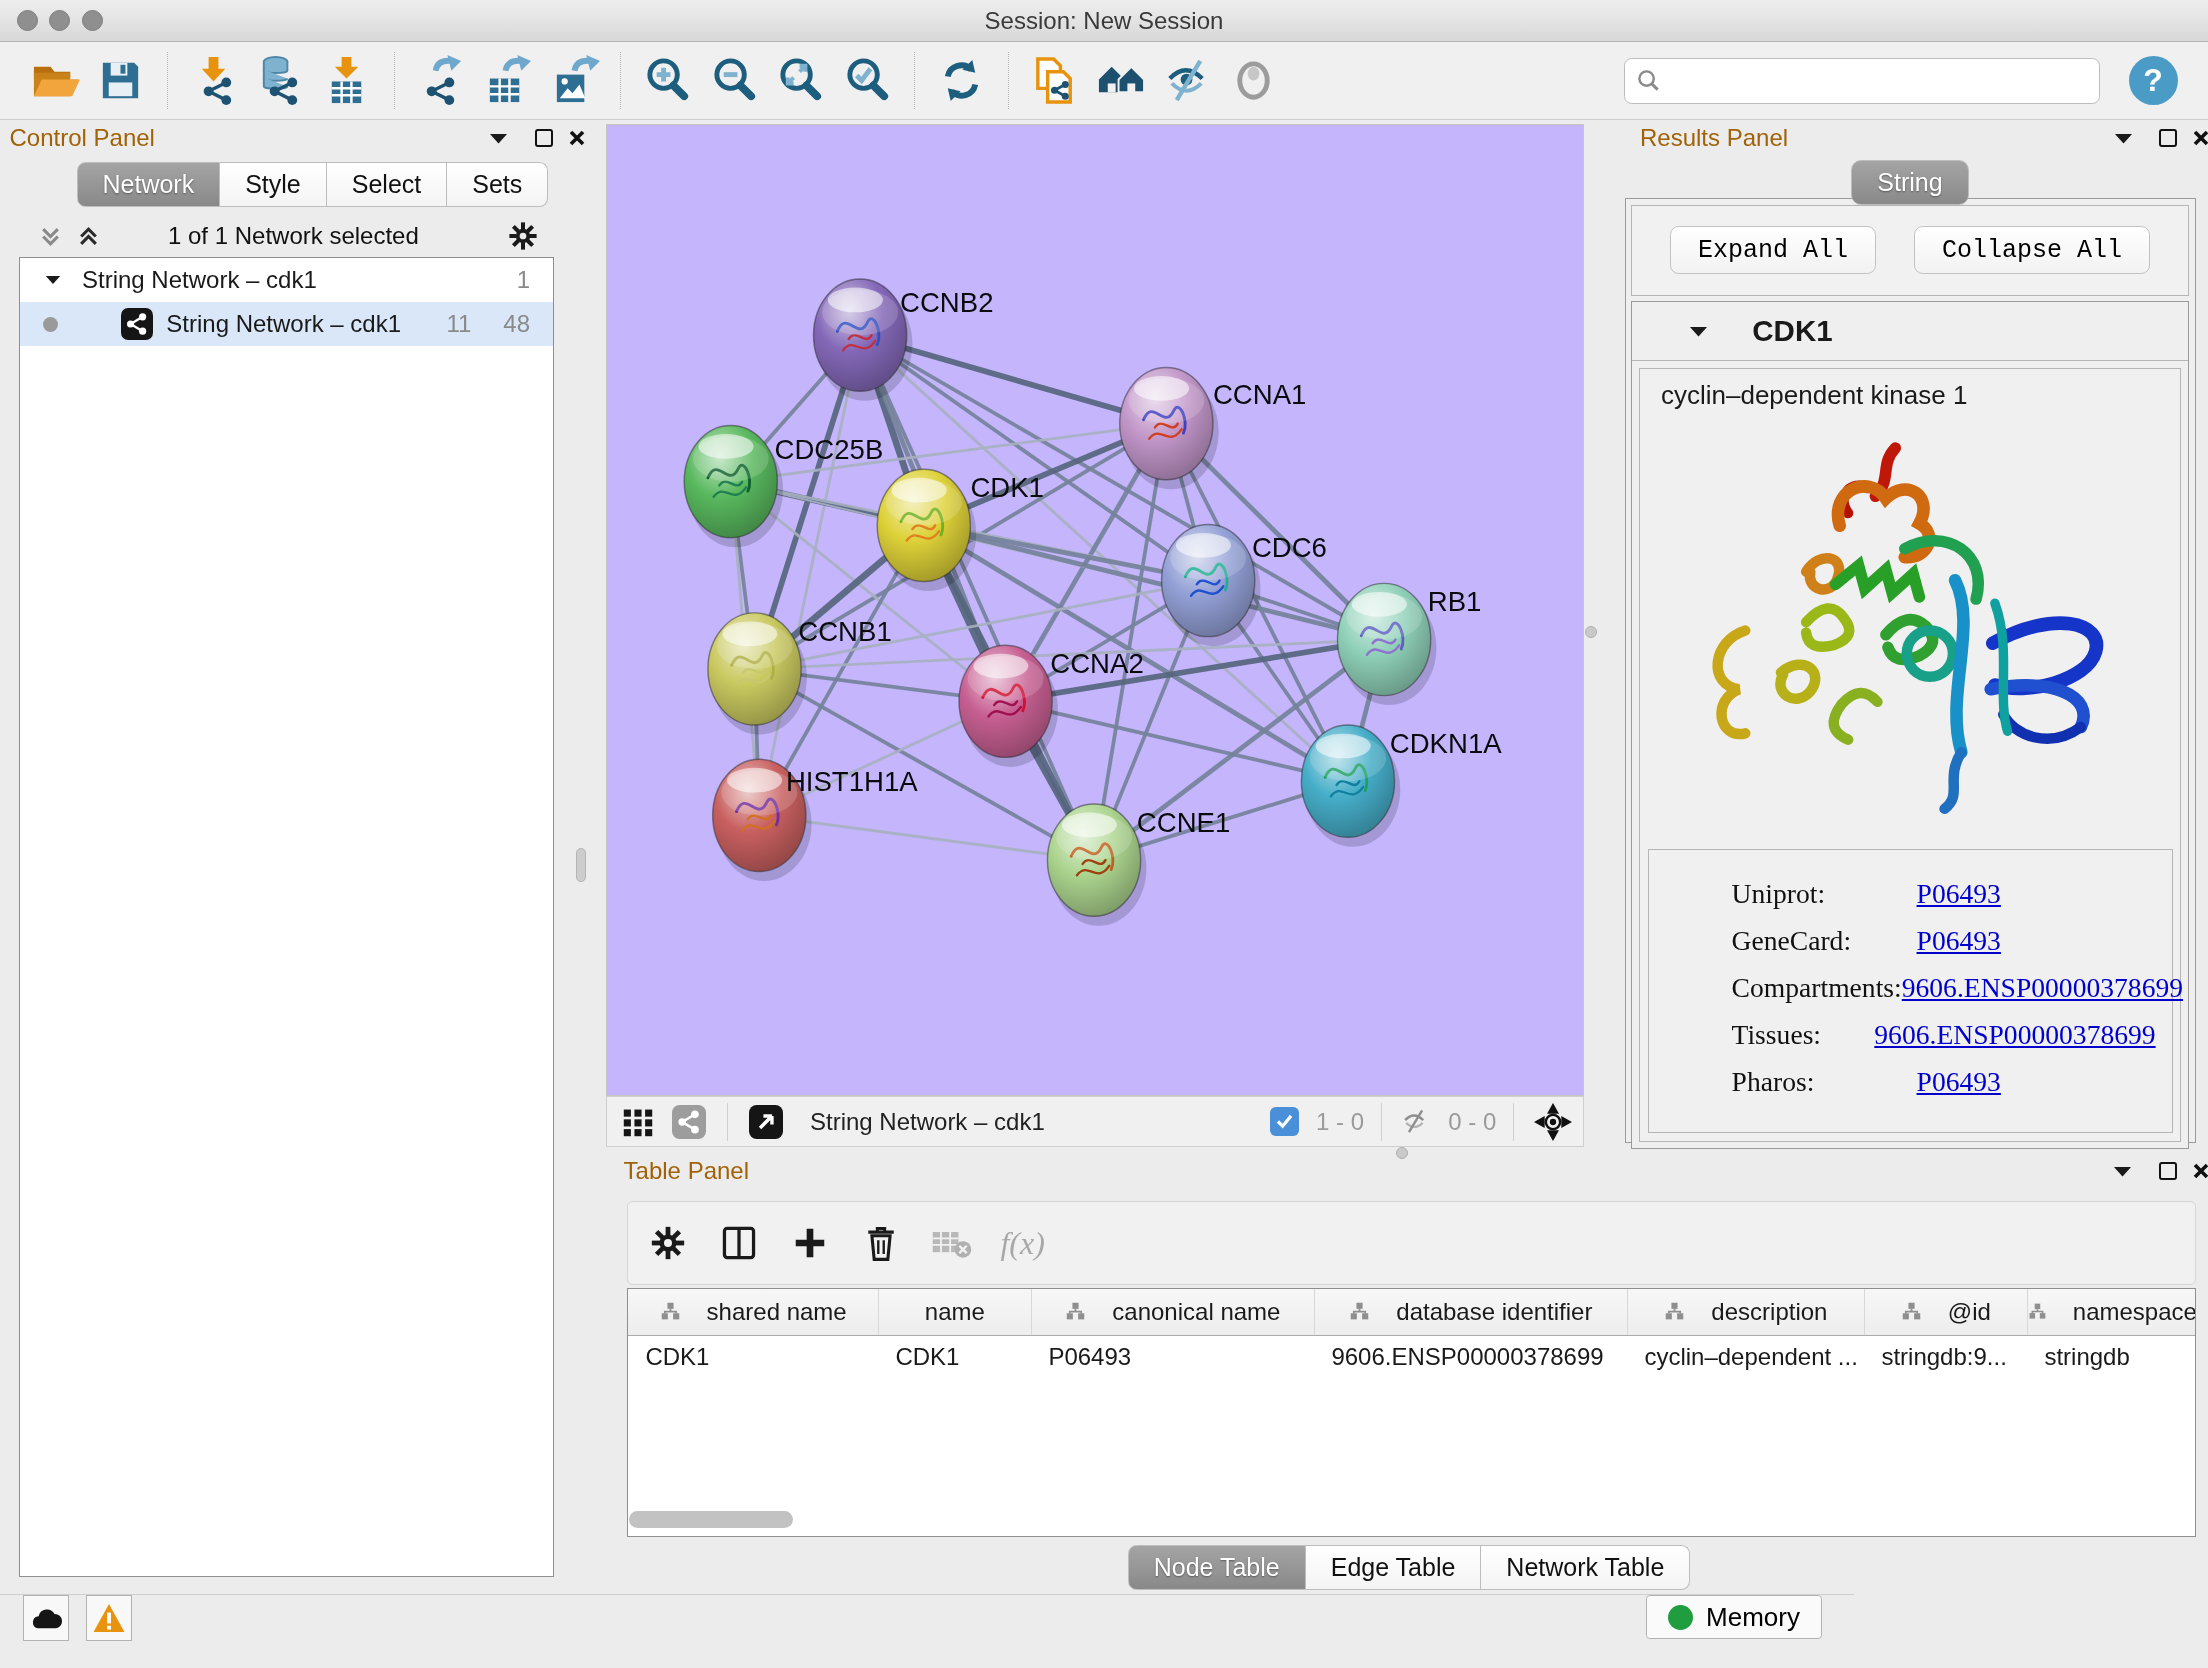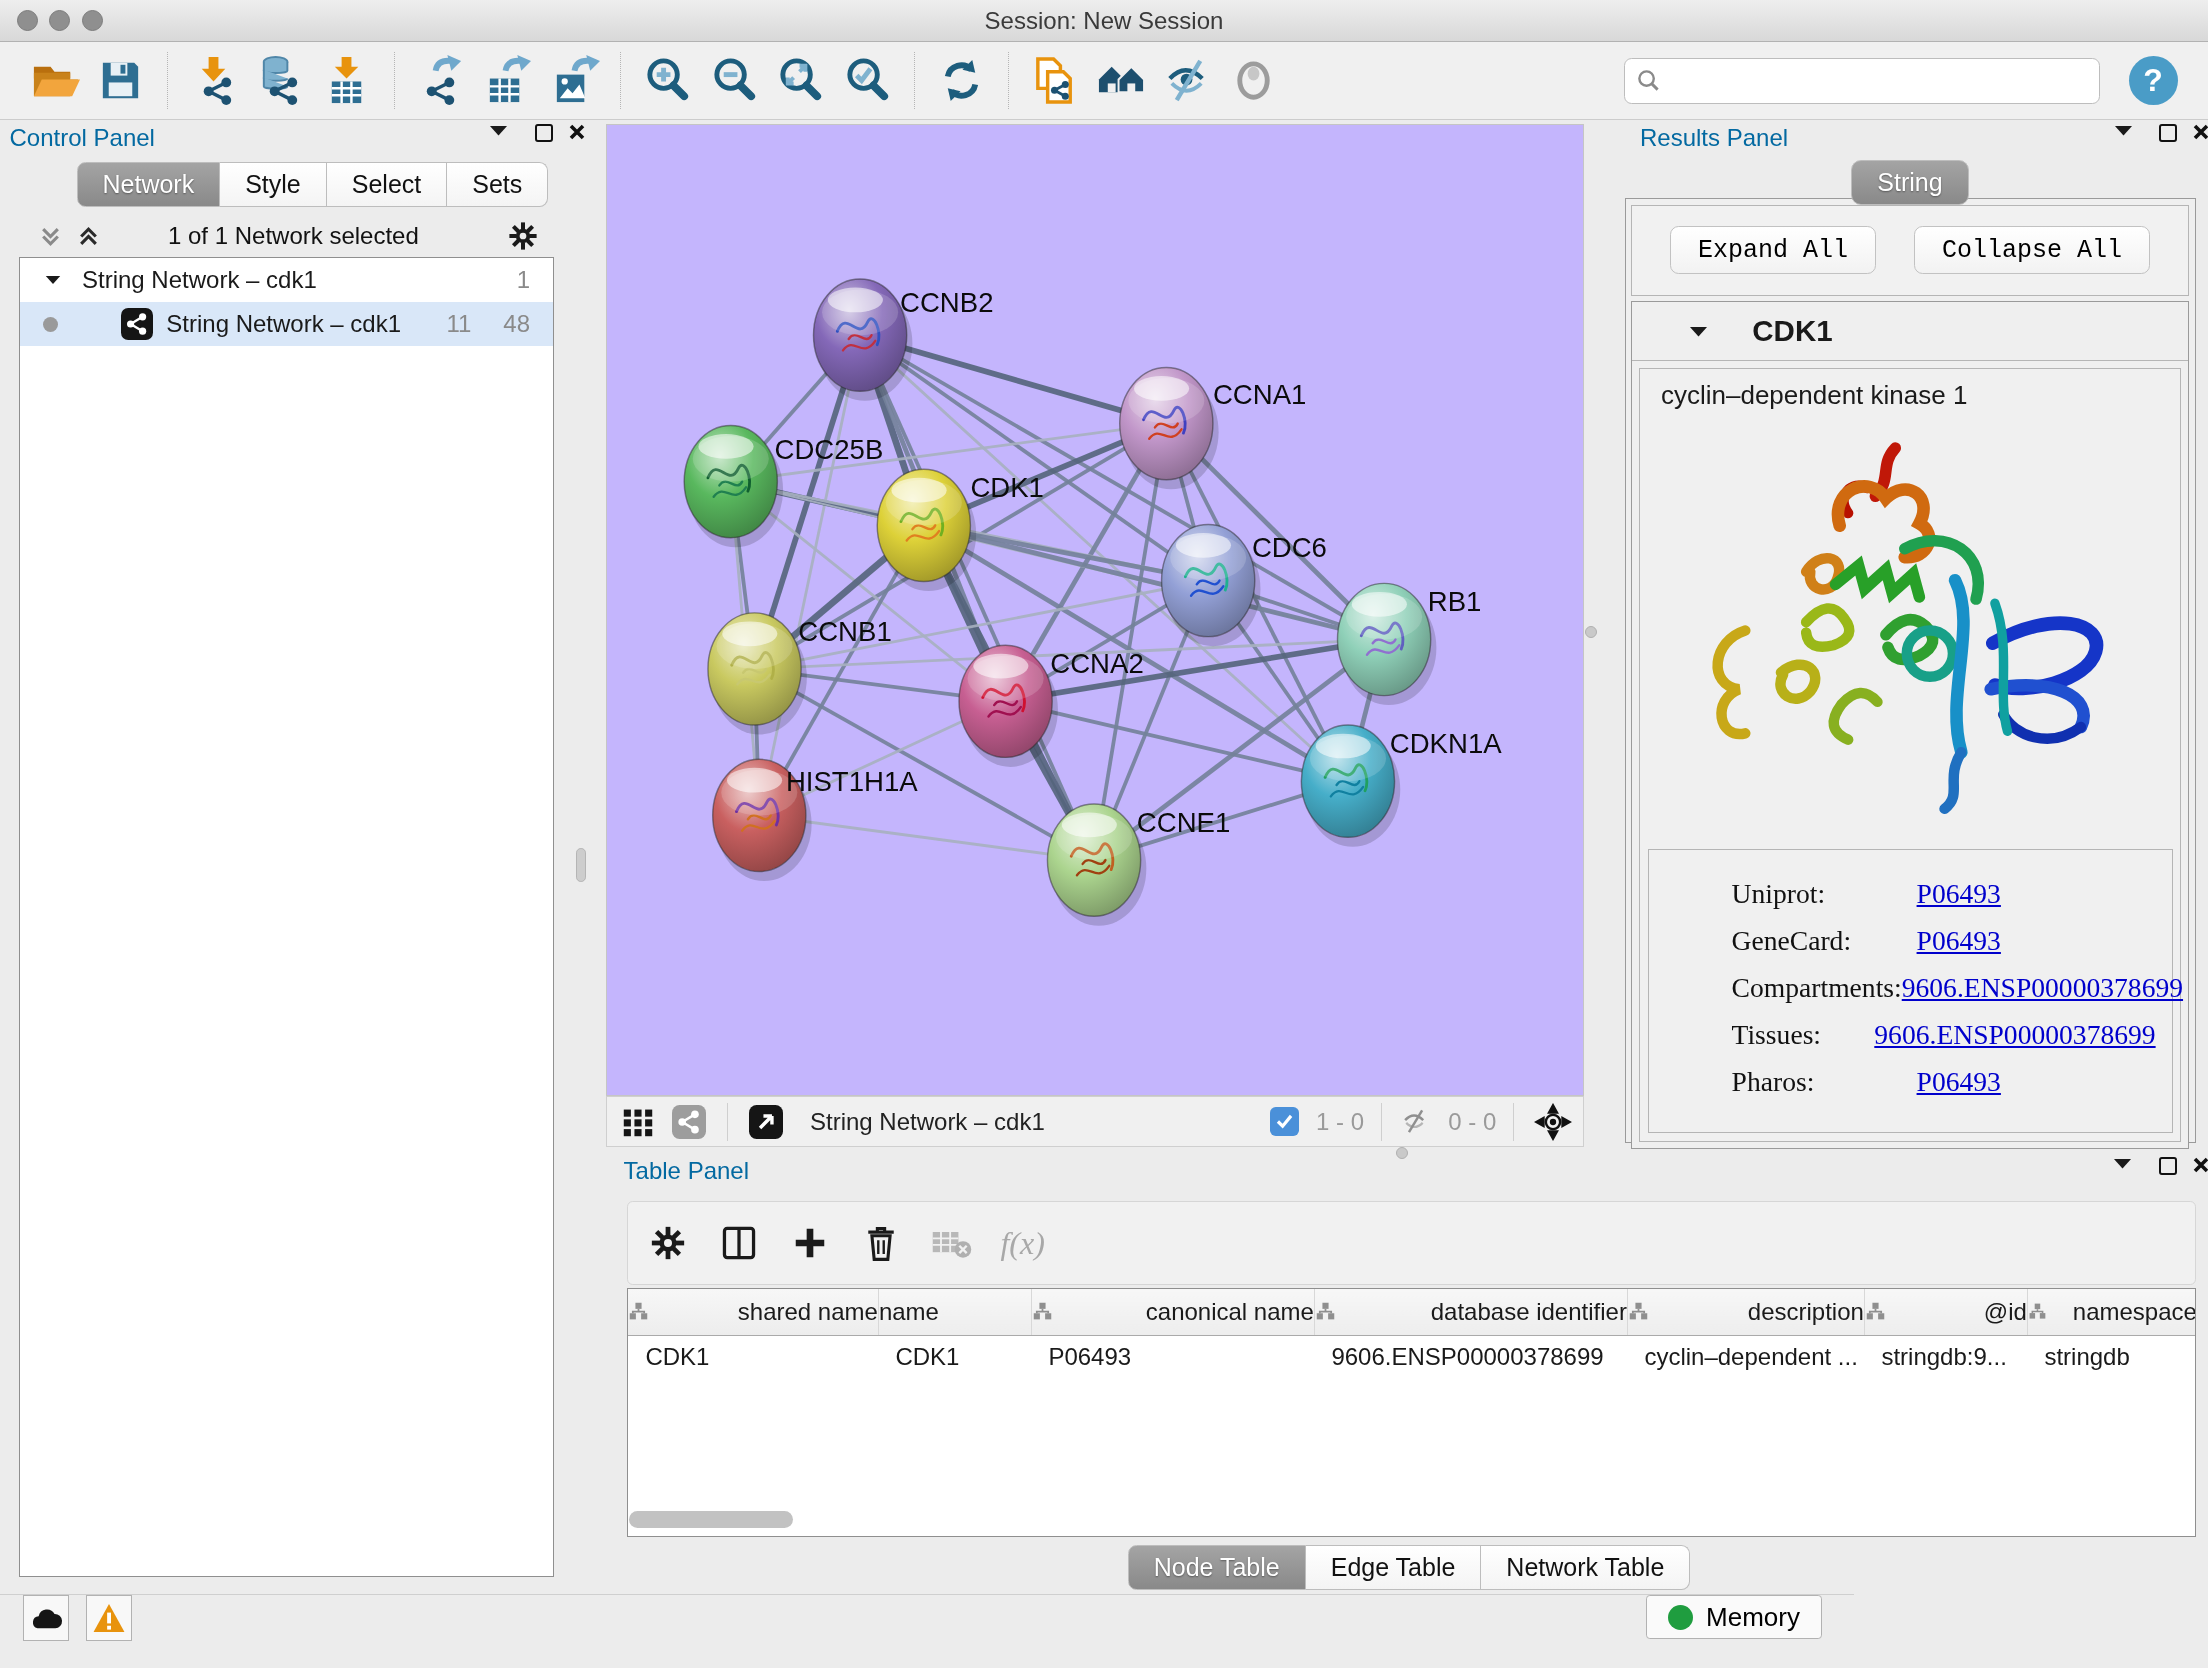--- a/index.html
+++ b/index.html
@@ -16,21 +16,21 @@
 
   
   .toolbar{left:0;top:42px;width:2208px;height:78px;background:#f0f0f0;border-bottom:1px solid #cccccc;display:flex;align-items:center;padding:0 21px}
   .tbtn{width:53px;height:53px;border:none;background:transparent;display:flex;align-items:center;justify-content:center;margin:0 6.7px}
   .tsep{width:0;height:57px;border-left:1.9px dotted #b5b5b5;margin:0 13.3px}
   .searchbox{margin-left:auto;width:476px;height:46px;background:#fff;border:1px solid #bdbdbd;border-radius:7.6px;display:flex;align-items:center;padding:0 11.4px;gap:7.6px}
   .searchbox input{border:none;outline:none;font-size:23px;flex:1;font-family:"Liberation Sans",sans-serif;background:transparent}
   .helpbtn{width:49px;height:49px;border-radius:50%;background:#4a9cc7;color:#fff;border:none;font-size:32px;font-weight:bold;margin-left:28.5px;margin-right:9.5px;display:flex;align-items:center;justify-content:center}
 
   
-  .phead{display:flex;align-items:flex-start;font-size:24px;color:#0369a1}
+  .phead{display:flex;align-items:center;font-size:24px;color:#a16207}
   .phico{margin-left:21px;display:flex;align-items:center;cursor:default}
   .sqbox{display:inline-block;width:18px;height:18px;border:2.4px solid #111;border-radius:2.9px}
   .segtabs{display:flex}
   .segtab{min-width:91px;text-align:center;padding:7px 25px;font-size:25px;background:linear-gradient(#ffffff,#f4f4f4);border:1px solid #bdbdbd;border-left:none;color:#111}
   .segtab:first-child{border-left:1px solid #bdbdbd;border-radius:8.6px 0 0 8.6px}
   .segtab:last-child{border-radius:0 8.6px 8.6px 0}
   .segtab.active{background:linear-gradient(#a4a4a4,#898989);color:#fff;text-shadow:0 1px 1.9px rgba(0,0,0,.4)}
   .btn{background:linear-gradient(#ffffff,#f2f2f2);border:1px solid #c2c2c2;border-radius:8.6px;font-size:25px;padding:8.6px 27px;font-family:Liberation Mono, monospace}
 
   
@@ -70,21 +70,21 @@
   .xl-label{width:185px;color:#111}
   .xl-link{color:#0000cc;text-decoration:underline}
 
   
   .tp{left:616px;top:1157px;width:1586px;height:424px}
   .tp-toolbar{position:absolute;left:11.4px;top:44px;width:1569px;height:84px;background:#f1f1f1;border:1px solid #d6d6d6;border-radius:5.7px;display:flex;align-items:center;padding-left:17px;gap:25px}
   .tp-tablebox{position:absolute;left:11.4px;top:131px;width:1569px;height:249px;background:#fff;border:1.9px solid #8f8f8f;overflow:hidden}
   table.grid{border-collapse:collapse;table-layout:fixed;width:1569px;font-size:24px}
   table.grid th{height:46px;background:linear-gradient(#f7f7f7,#ededed);border-right:1px solid #d8d8d8;border-bottom:1.9px solid #aaaaaa;font-weight:normal;overflow:hidden;white-space:nowrap}
   table.grid td{height:44px;padding-left:17px;overflow:hidden;white-space:nowrap}
-  .thflex{display:flex;align-items:center;justify-content:space-between;gap:26px}
+  .thflex{display:flex;align-items:center;justify-content:center;gap:26px}
   .hscroll{position:absolute;left:13.3px;top:354px;width:164px;height:17px;background:#c2c2c2;border-radius:8.6px}
   .tp-tabs{position:absolute;left:0;width:100%;top:388px;display:flex;justify-content:center}
   .ticon{border:none;background:transparent;display:flex;align-items:center;justify-content:center;width:46px;height:46px}
   .fx{font-family:"Liberation Serif",serif;font-style:italic;font-size:32px;color:#a8a8a8}
 
   
   .statusbar{left:0;top:1594px;width:1854px;height:74px;background:#ececec;border-top:1px solid #cfcfcf;display:flex;align-items:flex-start}
   .sqbtn{width:46px;height:46px;background:#f8f8f8;border:1px solid #b2b2b2;display:flex;align-items:center;justify-content:center;margin-left:23px}
   .membtn{margin-left:auto;margin-right:32px;height:44px;background:#fafafa;border:1px solid #b2b2b2;border-radius:3.8px;display:flex;align-items:center;gap:13.3px;padding:0 21px;font-size:26px}
   .dot-green{width:25px;height:25px;border-radius:50%;background:#1f9d3f}

